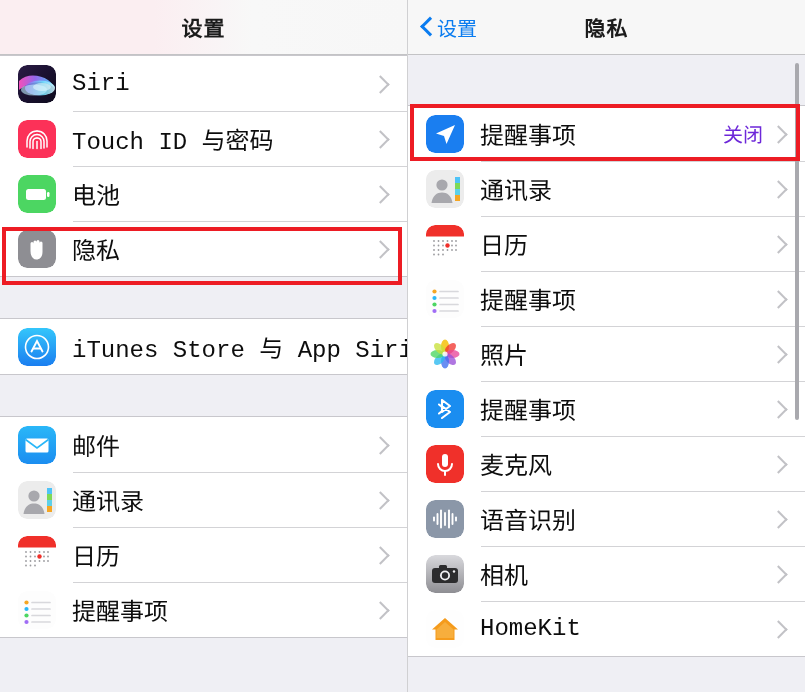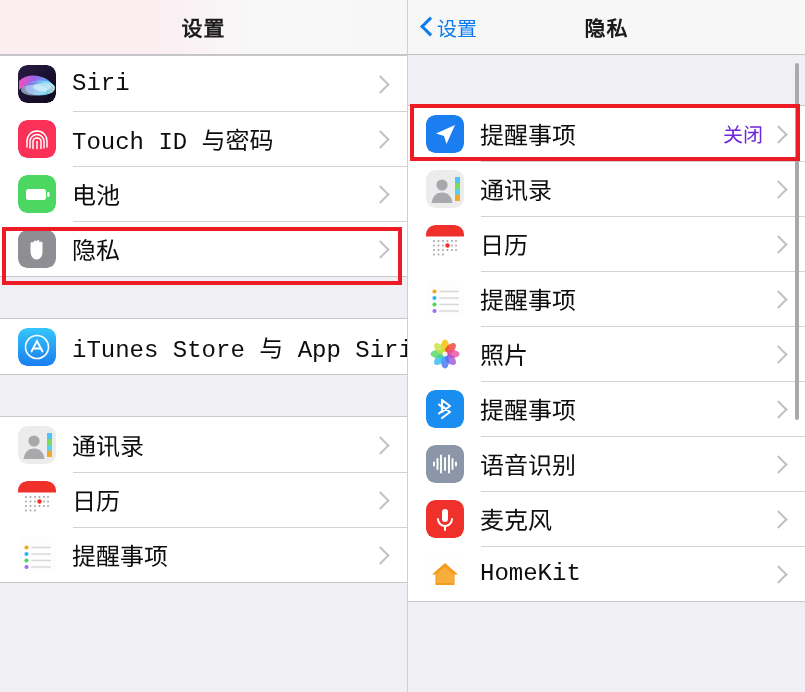--- a/index.html
+++ b/index.html
@@ -208,20 +208,38 @@
           <span class="row-label">iTunes Store 与 App Siri</span>
           <span class="chev"></span>
           <span class="chev-pad"></span>
         </div>
       </div>
 
       <div class="gap" style="height:41px;"></div>
 
       <div class="group">
 
+        <div class="row">
+          <span class="icon">
+            <svg width="38" height="38" viewBox="0 0 38 38">
+              <defs>
+                <linearGradient id="mailG" x1="0" y1="0" x2="0" y2="1">
+                  <stop offset="0%" stop-color="#2ab7f8"></stop>
+                    <stop offset="100%" stop-color="#1b8df0"></stop>
+                </linearGradient>
+              </defs>
+              <rect width="38" height="38" rx="9" fill="url(#mailG)"></rect>
+              <rect x="7.5" y="12.5" width="23" height="14" rx="1.5" fill="#ffffff"></rect>
+              <path d="M7.5 13.5 L19 22 L30.5 13.5" fill="none" stroke="#2ab7f8" stroke-width="1.6"></path>
+            </svg>
+          </span>
+          <span class="row-label">邮件</span>
+          <span class="chev"></span>
+          <span class="chev-pad"></span>
+        </div>
 
         <div class="row">
           <span class="icon">
             <svg width="38" height="38" viewBox="0 0 38 38">
               <rect width="38" height="38" rx="9" fill="#ececec"></rect>
               <circle cx="16" cy="15" r="5.6" fill="#a8a8ad"></circle>
               <path d="M5.5 33 C6.5 25.5, 11 22.5, 16 22.5 C21 22.5, 25.5 25.5, 26.5 33 Z" fill="#a8a8ad"></path>
               <rect x="29" y="7" width="5" height="6" fill="#4fc3f7"></rect>
               <rect x="29" y="13" width="5" height="6" fill="#7ed957"></rect>
               <rect x="29" y="19" width="5" height="6" fill="#5dd0e8"></rect>
@@ -429,51 +447,72 @@
             </svg>
           </span>
           <span class="row-label">提醒事项</span>
           <span class="chev"></span>
           <span class="chev-pad"></span>
         </div>
 
         <div class="row">
           <span class="icon">
             <svg width="38" height="38" viewBox="0 0 38 38">
+              <rect width="38" height="38" rx="9" fill="#f0302a"></rect>
+              <rect x="16" y="9" width="6" height="13" rx="3" fill="#ffffff"></rect>
+              <path d="M12 19 a7 7 0 0 0 14 0" fill="none" stroke="#ffffff" stroke-width="2" stroke-linecap="round"></path>
+              <line x1="19" y1="26" x2="19" y2="30" stroke="#ffffff" stroke-width="2" stroke-linecap="round"></line>
+            </svg>
+          </span>
+          <span class="row-label">麦克风</span>
+          <span class="chev"></span>
+          <span class="chev-pad"></span>
+        </div>
+
+        <div class="row">
+          <span class="icon">
+            <svg width="38" height="38" viewBox="0 0 38 38">
               <rect width="38" height="38" rx="9" fill="#8b97a8"></rect>
               <g stroke="#ffffff" stroke-width="1.9" stroke-linecap="round">
                 <line x1="8" y1="17.5" x2="8" y2="20.5"></line>
                 <line x1="11.5" y1="14" x2="11.5" y2="24"></line>
                 <line x1="15" y1="10.5" x2="15" y2="27.5"></line>
                 <line x1="19" y1="13" x2="19" y2="25"></line>
                 <line x1="23" y1="10.5" x2="23" y2="27.5"></line>
                 <line x1="26.5" y1="14" x2="26.5" y2="24"></line>
                 <line x1="30" y1="17.5" x2="30" y2="20.5"></line>
               </g>
             </svg>
           </span>
           <span class="row-label">语音识别</span>
           <span class="chev"></span>
           <span class="chev-pad"></span>
         </div>
 
         <div class="row">
           <span class="icon">
             <svg width="38" height="38" viewBox="0 0 38 38">
-              <rect width="38" height="38" rx="9" fill="#f0302a"></rect>
-              <rect x="16" y="9" width="6" height="13" rx="3" fill="#ffffff"></rect>
-              <path d="M12 19 a7 7 0 0 0 14 0" fill="none" stroke="#ffffff" stroke-width="2" stroke-linecap="round"></path>
-              <line x1="19" y1="26" x2="19" y2="30" stroke="#ffffff" stroke-width="2" stroke-linecap="round"></line>
-            </svg>
-          </span>
-          <span class="row-label">麦克风</span>
-          <span class="chev"></span>
-          <span class="chev-pad"></span>
-        </div>
-
+              <defs>
+                <linearGradient id="camG" x1="0" y1="0" x2="0" y2="1">
+                  <stop offset="0%" stop-color="#d9d9dd"></stop>
+                    <stop offset="100%" stop-color="#8e8e93"></stop>
+                </linearGradient>
+              </defs>
+              <rect width="38" height="38" rx="9" fill="url(#camG)"></rect>
+              <rect x="6" y="13" width="26" height="15" rx="3" fill="#2c2c2e"></rect>
+              <rect x="13" y="10" width="8" height="4" rx="1.5" fill="#2c2c2e"></rect>
+              <circle cx="19" cy="20.5" r="5" fill="#f2f2f4"></circle>
+              <circle cx="19" cy="20.5" r="3.2" fill="#2c2c2e"></circle>
+              <circle cx="28" cy="16.5" r="1.2" fill="#f2f2f4"></circle>
+            </svg>
+          </span>
+          <span class="row-label">相机</span>
+          <span class="chev"></span>
+          <span class="chev-pad"></span>
+        </div>
 
 
         <div class="row">
           <span class="icon">
             <svg width="38" height="38" viewBox="0 0 38 38">
               <rect width="38" height="38" rx="9" fill="#fefefe"></rect>
               <path d="M19 8 L32 19.5 L28.5 19.5 L28.5 30 L9.5 30 L9.5 19.5 L6 19.5 Z" fill="#f59b1c"></path>
               <path d="M19 12 L27.5 19.5 L27.5 28 L10.5 28 L10.5 19.5 Z" fill="#f7ae3d"></path>
             </svg>
           </span>

